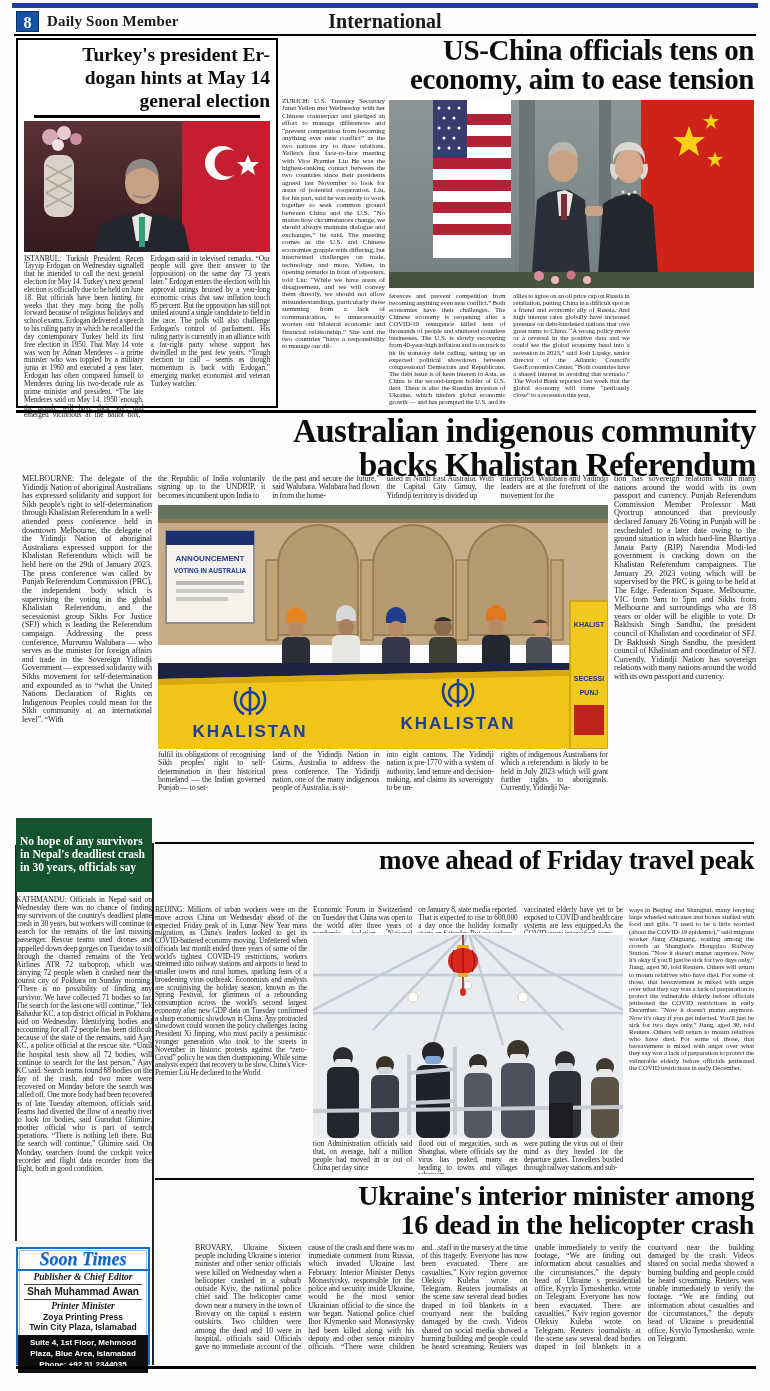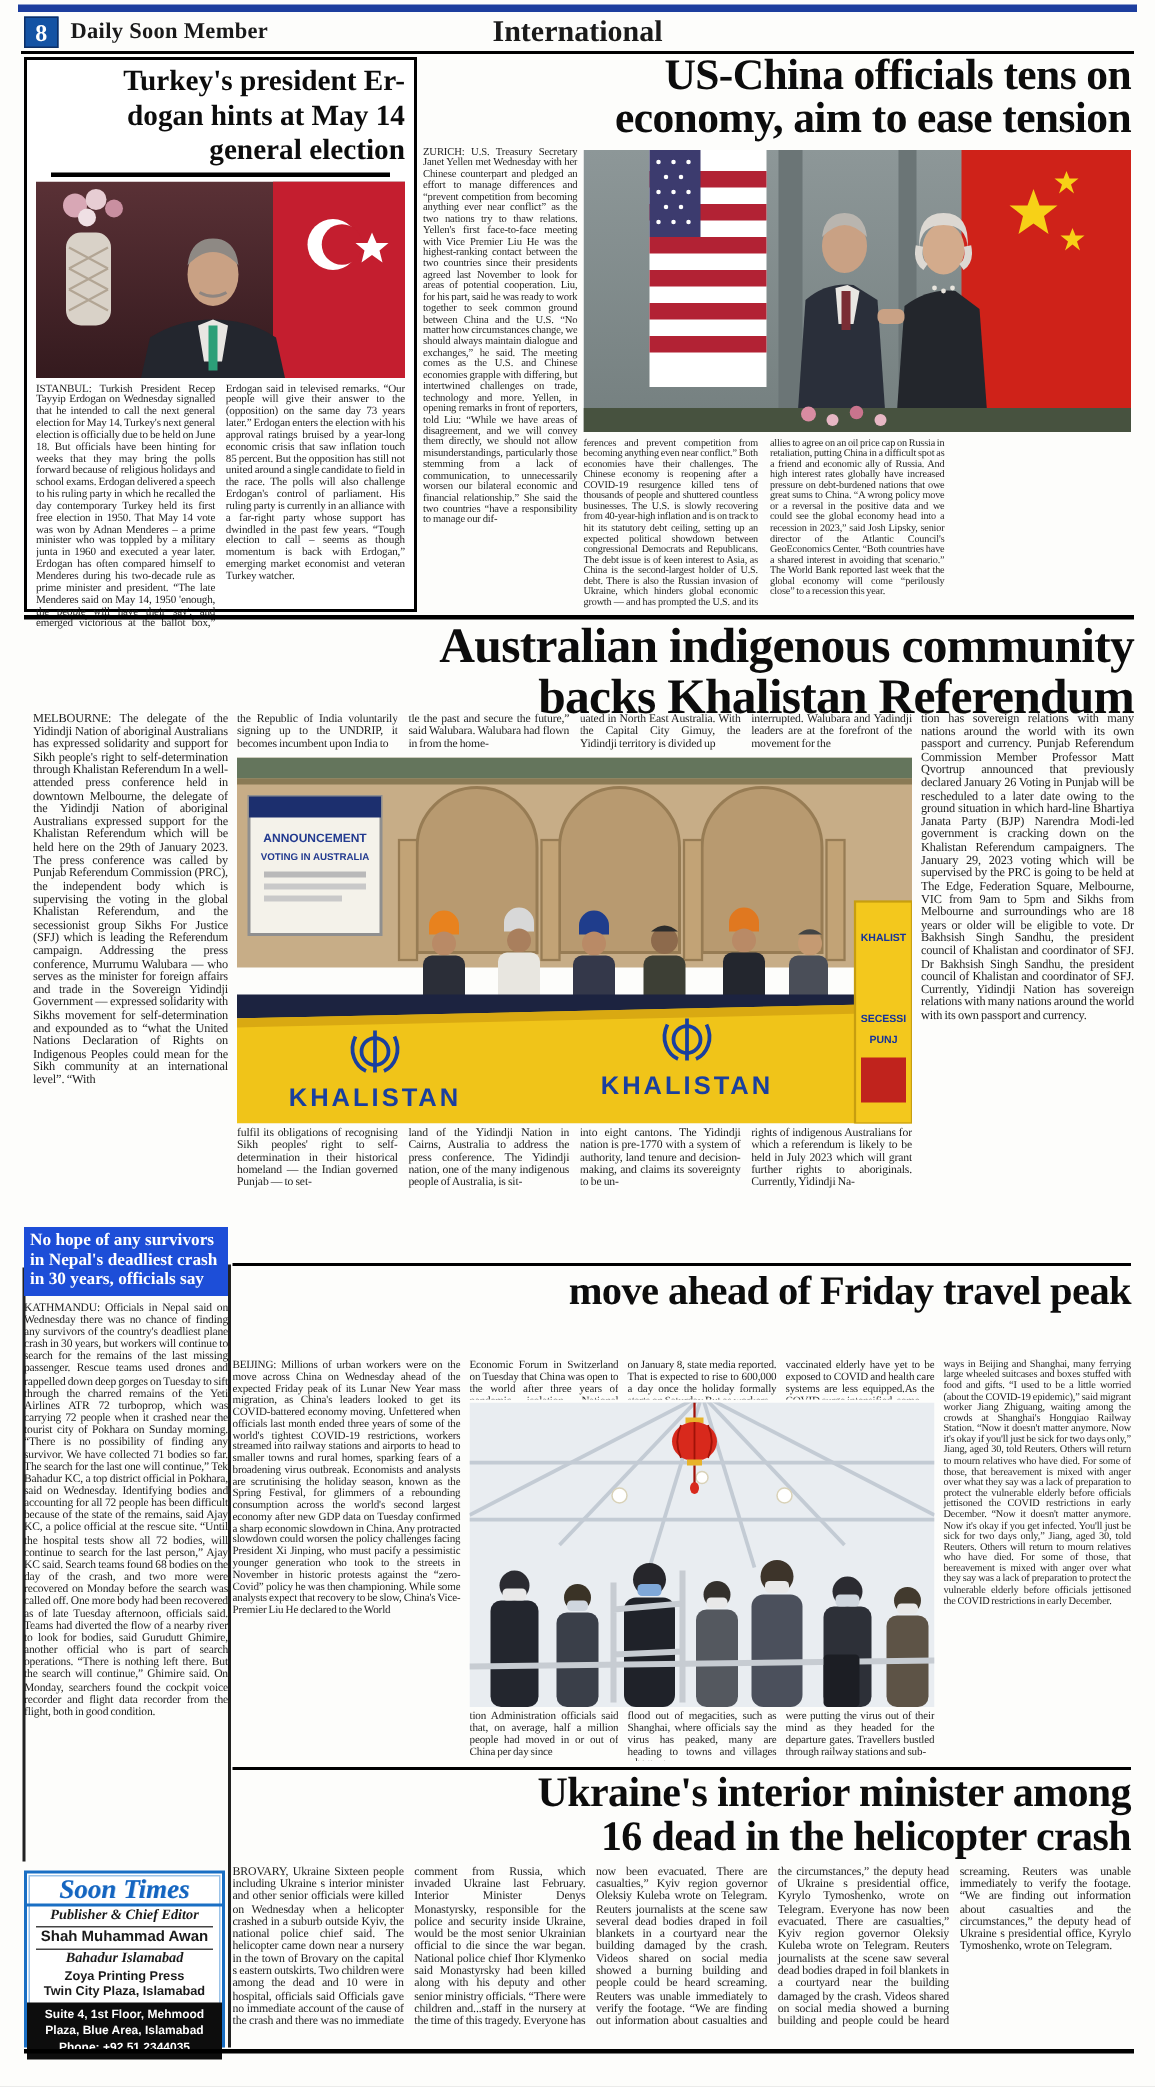--- a/index.html
+++ b/index.html
@@ -38,39 +38,39 @@
   .au-col1{left:6px;top:0;width:130px;height:326px;font-size:8.2px;line-height:1.05;}
   .au-mid{left:142px;top:0;width:450px;height:326px;}
   .au-strip{display:flex;gap:7px;overflow:hidden;}
   .au-strip>div{flex:1;font-size:7.8px;line-height:1.06;}
   .au-top{height:28px;}
   .au-photo{height:244px;margin:2px 0;}
   .au-bot{height:48px;}
   .au-col6{left:598px;top:0;width:142px;height:326px;font-size:8.2px;line-height:1.05;}
   
   .nepal{left:16px;top:818px;width:136px;}
-  .np-hl{background:#1d4ed8;color:#fff;font-weight:bold;font-size:11.5px;line-height:1.15;
-         padding:3px 4px;text-align:left;}
+  .np-hl{background:#14532d;color:#fff;font-weight:bold;font-size:11.5px;line-height:1.15;
+         padding:17px 4px;text-align:left;}
   .np-body{margin-top:4px;height:376px;font-size:7.7px;line-height:1.06;}
   .vrule-np-l{left:15px;top:845px;width:1.5px;height:396px;background:#222;}
   .vrule1{left:152px;top:843px;width:1.5px;height:522px;background:#222;}
   
   .china{left:155px;top:842px;width:599px;height:334px;border-top:2px solid #000;padding-top:3px;box-sizing:border-box;}
   .cn-hl{font-size:27px;line-height:1.03;letter-spacing:-0.4px;}
   .cn-content{position:absolute;left:0;top:62px;width:599px;height:270px;}
   .cn-col1{left:0;top:0;width:152px;height:270px;font-size:7.4px;line-height:1.05;}
   .cn-mid{left:158px;top:0;width:310px;height:270px;}
   .cn-strip{display:flex;gap:6px;overflow:hidden;}
   .cn-strip>div{flex:1;font-size:7.4px;line-height:1.06;}
   .cn-top{height:27px;}
   .cn-photo{height:203px;margin:2px 0;}
   .cn-bot{height:34px;}
   .cn-col5{left:474px;top:0;width:125px;height:270px;font-size:6.9px;line-height:1.04;}
   
-  .ukraine{left:155px;top:1178px;width:599px;height:186px;border-top:2px solid #000;padding-top:2px;box-sizing:border-box;}
+  .ukraine{left:155px;top:1178px;width:599px;height:186px;border-top:2px solid #000;padding-top:2px;box-sizing:border-box;padding-left:40px;}
   .uk-hl{font-size:28px;line-height:1.03;letter-spacing:-0.4px;}
   .uk-body{margin-top:4px;height:110px;column-count:5;column-gap:7px;column-fill:auto;
            font-size:7.9px;line-height:1.05;}
   
   .soonbox{left:16px;top:1247px;width:134px;height:118px;border:2px solid #1a6fc4;box-sizing:border-box;
            background:#fff;text-align:center;box-shadow:inset 0 0 0 1px #fff, inset 0 0 0 2px #9cc3e8;}
   .logo{color:#1565c0;font-style:italic;font-weight:bold;font-size:18px;line-height:20px;
         border-bottom:2px solid #1a6fc4;text-shadow:0.5px 0.5px 0 #9cc3e8;}
   .role{font-style:italic;font-weight:bold;font-size:9.5px;line-height:13px;border-bottom:1px solid #444;margin:0 6px;}
   .pname{font-family:"Liberation Sans",sans-serif;font-weight:bold;font-size:10px;line-height:14px;border-bottom:1px solid #444;margin:0 6px;}
@@ -435,21 +435,21 @@
       <div>Ukraine's interior minister among</div>
       <div>16 dead in the helicopter crash</div>
     </div>
     <div class="body-txt uk-body">BROVARY, Ukraine Sixteen people including Ukraine s interior minister and other senior officials were killed on Wednesday when a helicopter crashed in a suburb outside Kyiv, the national police chief said. The helicopter came down near a nursery in the town of Brovary on the capital s eastern outskirts. Two children were among the dead and 10 were in hospital, officials said Officials gave no immediate account of the cause of the crash and there was no immediate comment from Russia, which invaded Ukraine last February. Interior Minister Denys Monastyrsky, responsible for the police and security inside Ukraine, would be the most senior Ukrainian official to die since the war began. National police chief Ihor Klymenko said Monastyrsky had been killed along with his deputy and other senior ministry officials. “There were children and...staff in the nursery at the time of this tragedy. Everyone has now been evacuated. There are casualties,” Kyiv region governor Oleksiy Kuleba wrote on Telegram. Reuters journalists at the scene saw several dead bodies draped in foil blankets in a courtyard near the building damaged by the crash. Videos shared on social media showed a burning building and people could be heard screaming. Reuters was unable immediately to verify the footage. “We are finding out information about casualties and the circumstances,” the deputy head of Ukraine s presidential office, Kyrylo Tymoshenko, wrote on Telegram. Everyone has now been evacuated. There are casualties,” Kyiv region governor Oleksiy Kuleba wrote on Telegram. Reuters journalists at the scene saw several dead bodies draped in foil blankets in a courtyard near the building damaged by the crash. Videos shared on social media showed a burning building and people could be heard screaming. Reuters was unable immediately to verify the footage. “We are finding out information about casualties and the circumstances,” the deputy head of Ukraine s presidential office, Kyrylo Tymoshenko, wrote on Telegram.</div>
   </div>
 
   <div class="abs soonbox">
     <div class="logo">Soon Times</div>
     <div class="role">Publisher &amp; Chief Editor</div>
     <div class="pname">Shah Muhammad Awan</div>
-    <div class="printer">Bahadur Islamabad</div>
+    <div class="printer">Printer Minister</div>
     <div class="press">Zoya Printing Press</div>
     <div class="press">Twin City Plaza, Islamabad</div>
     <div class="addrbox">
       <div>Suite 4, 1st Floor, Mehmood</div>
       <div>Plaza, Blue Area, Islamabad</div>
       <div>Phone: +92 51 2344035</div>
     </div>
   </div>
 
   <div class="abs rule-bottom"></div>

